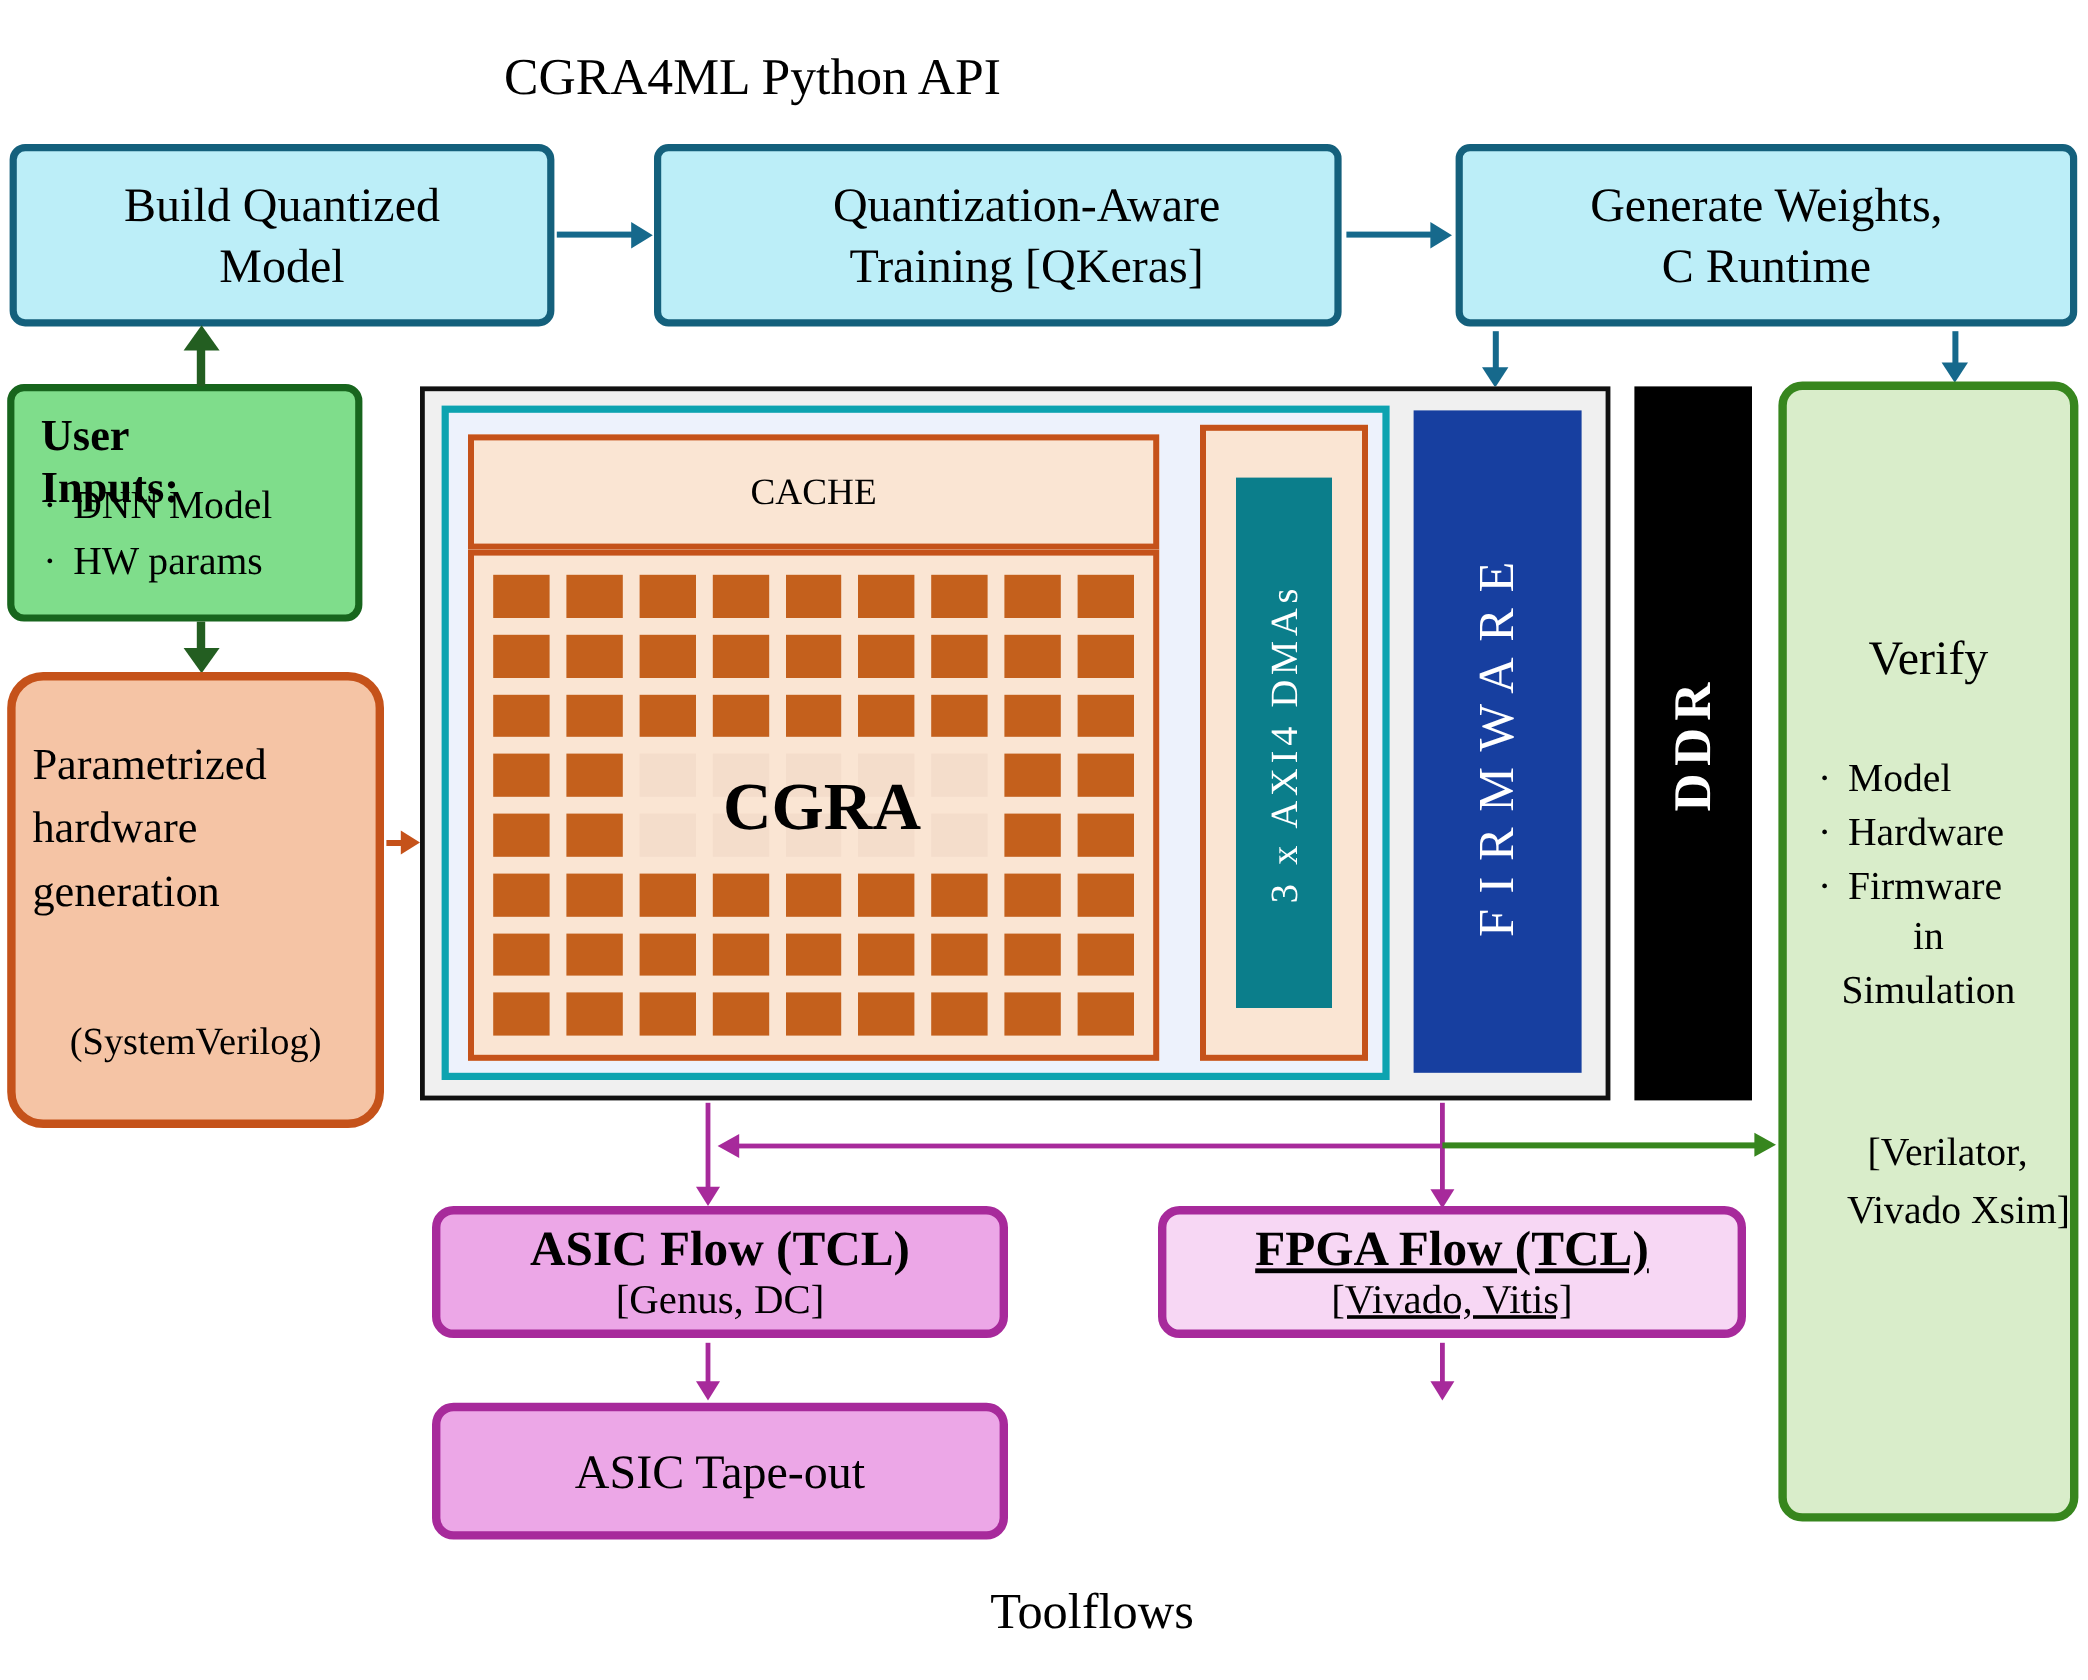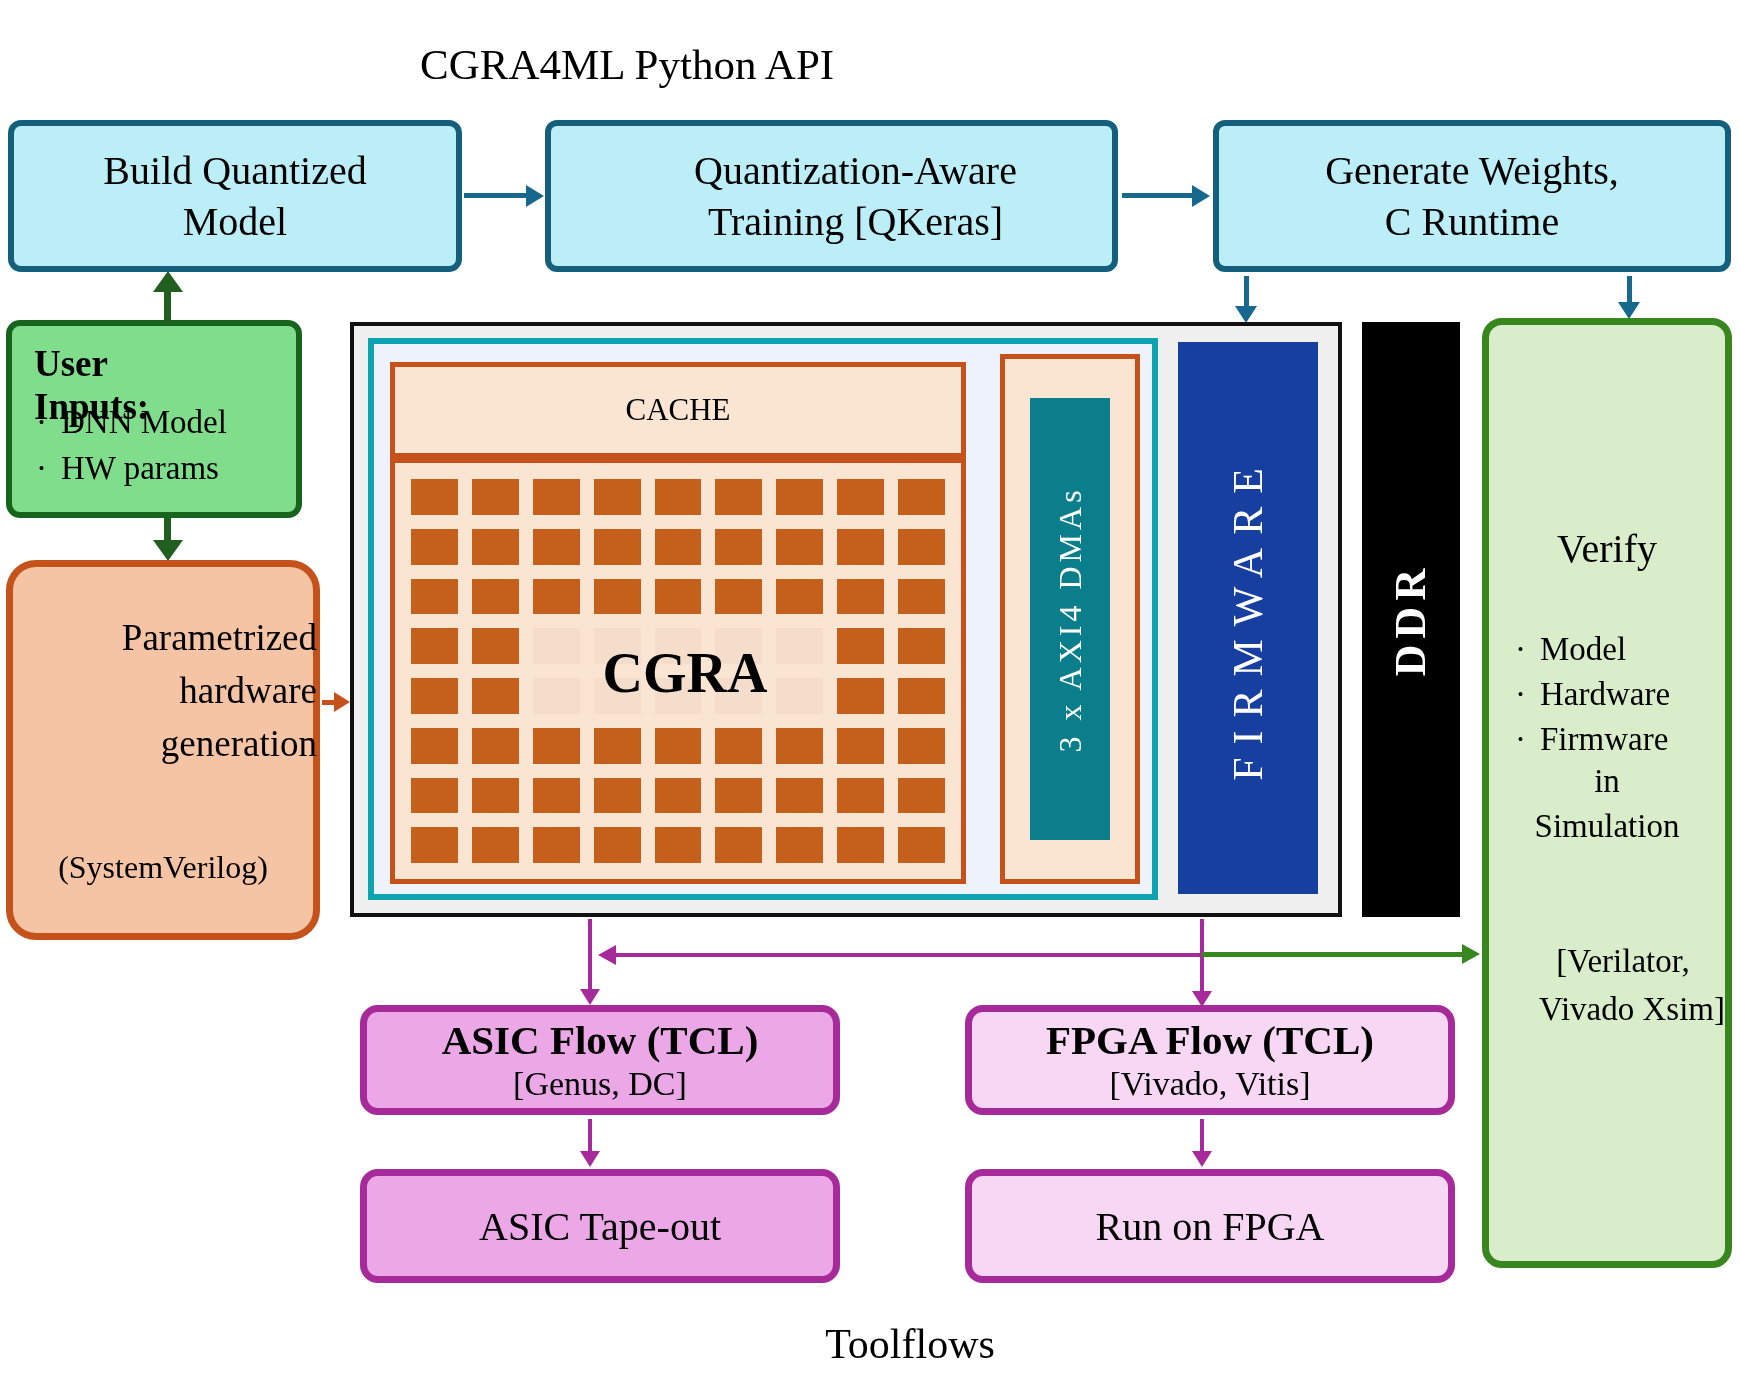--- a/index.html
+++ b/index.html
@@ -14,21 +14,21 @@
 
   
   #user-inputs{left:6px;top:320px;width:296px;height:198px;background:#7fdd8b;border:6px solid #17651d;border-radius:14px;}
   #user-inputs .head{position:absolute;left:22px;top:16px;font-size:37px;font-weight:bold;}
   .bullet{display:flex;gap:14px;font-size:33px;align-items:baseline;}
   #user-inputs .b1{position:absolute;left:24px;top:78px;}
   #user-inputs .b2{position:absolute;left:24px;top:124px;}
 
   
   #param-hw{left:6px;top:560px;width:314px;height:380px;background:#f5c4a5;border:7px solid #c5521a;border-radius:30px;}
-  #param-hw .lines{position:absolute;left:4px;top:44px;width:100%;text-align:right;font-size:37px;line-height:53px;}
+  #param-hw .lines{position:absolute;left:14px;top:44px;width:100%;text-align:left;font-size:37px;line-height:53px;}
   #param-hw .note{position:absolute;left:0;top:282px;width:100%;text-align:center;font-size:32px;}
 
   
   #soc{left:350px;top:322px;width:992px;height:595px;background:#f0f0f0;border:4px solid #111;}
   #teal-wrap{left:368px;top:338px;width:790px;height:562px;background:#edf2fc;border:6px solid #0da3b0;}
   #cache{left:390px;top:362px;width:576px;height:96px;background:#fae5d3;border:5px solid #c5521a;font-size:31px;}
   #grid-box{left:390px;top:458px;width:576px;height:426px;background:#fae5d3;border:5px solid #c5521a;padding:16px;}
   #cgra-grid{display:grid;width:100%;height:100%;gap:14px;}
   #cgra-grid .cell{background:#c4601c;}
   #cgra-grid .cell.faded{background:#f4ddcb;}
@@ -51,21 +51,21 @@
   #verify .t1{position:absolute;left:0;top:618px;width:100%;text-align:center;font-size:33px;margin-left:16px;}
   #verify .t2{position:absolute;left:0;top:666px;width:100%;text-align:right;font-size:33px;}
 
   
   .magenta-strong{background:#eca7e7;border:7px solid #a72a9b;border-radius:18px;}
   .magenta-light{background:#f7d7f4;border:7px solid #a72a9b;border-radius:18px;}
   .flowtitle{font-size:41px;font-weight:bold;line-height:1.15;}
   .flowsub{font-size:34px;}
   .flowout{font-size:40px;}
   #asic-flow{left:360px;top:1005px;width:480px;height:110px;}
-  #fpga-flow{left:965px;top:1005px;width:490px;height:110px;}
+  #fpga-flow{left:965px;top:1005px;width:490px;height:110px;text-decoration:underline;}
   #asic-out{left:360px;top:1169px;width:480px;height:114px;}
   #fpga-out{left:965px;top:1169px;width:490px;height:114px;}
   #toolflows-caption{left:655px;top:1320px;width:510px;text-align:center;font-size:42px;}
 
   
   .line{position:absolute;}
   .teal{background:#16698c;}
   .dgreen{background:#235e21;}
   .orange{background:#c5521a;}
   .magenta{background:#a72a9b;}
@@ -270,19 +270,16 @@
     <div class="flowtitle">ASIC Flow (TCL)</div>
     <div class="flowsub">[Genus, DC]</div>
   </div>
   <div id="fpga-flow" class="abs magenta-light center">
     <div class="flowtitle">FPGA Flow (TCL)</div>
     <div class="flowsub">[Vivado, Vitis]</div>
   </div>
   <div id="asic-out" class="abs magenta-strong center flowout">
     <span>ASIC Tape-out</span>
   </div>
-  <div id="fpga-out" class="abs magenta-light center flowout">
-    <span>Run on FPGA</span>
-  </div>
 
   <div id="toolflows-caption" class="abs">Toolflows</div>
 
 </div>
 
 </body></html>

